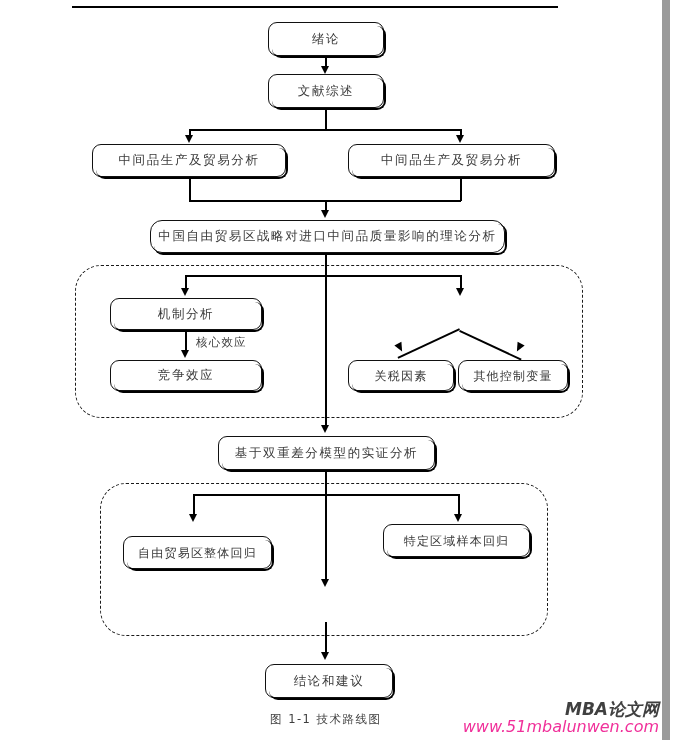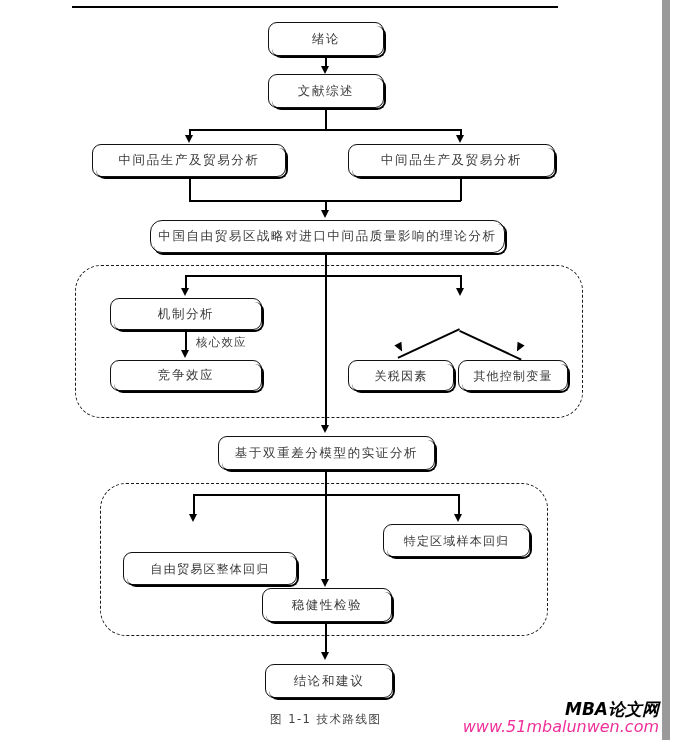--- a/index.html
+++ b/index.html
@@ -141,21 +141,21 @@
     right: 14px;
     bottom: 4px;
     text-align: right;
     z-index: 9;
     line-height: 1.05;
   }
   .wm-title {
     font-size: 17px;
     font-weight: bold;
     font-style: italic;
-    color: #000000;
+    color: #404040;
     letter-spacing: 0px;
     display: block;
   }
   .wm-url {
     font-size: 16px;
     font-style: italic;
     color: #f0309a;
     display: block;
     letter-spacing: 0px;
   }
@@ -205,31 +205,28 @@
   </div>
 
   <div class="node small" style="left:458px; top:360px; width:110px; height:31px;">
     <span>其他控制变量</span>
   </div>
 
   <div class="node" style="left:218px; top:436px; width:217px; height:34px;font-family:Liberation Serif, serif;">
     <span>基于双重差分模型的实证分析</span>
   </div>
 
-  <div class="node small" style="left:123px; top:552px; width:174px; height:33px;">
+  <div class="node small" style="left:123px; top:536px; width:149px; height:33px;">
     <span>自由贸易区整体回归</span>
   </div>
 
   <div class="node small" style="left:383px; top:524px; width:147px; height:33px;">
     <span>特定区域样本回归</span>
   </div>
 
-  <div class="node" style="left:262px; top:588px; width:130px; height:34px;">
-    <span>稳健性检验</span>
-  </div>
 
   <div class="node" style="left:265px; top:664px; width:128px; height:34px;">
     <span>结论和建议</span>
   </div>
 
   <div class="vline" style="left:325px; top:56px; height:12px;"></div>
   <div class="arrow-down" style="left:321px; top:66px;"></div>
 
   <div class="vline" style="left:325px; top:108px; height:22px;"></div>
   <div class="hline" style="left:189px; top:129px; width:272px;"></div>

